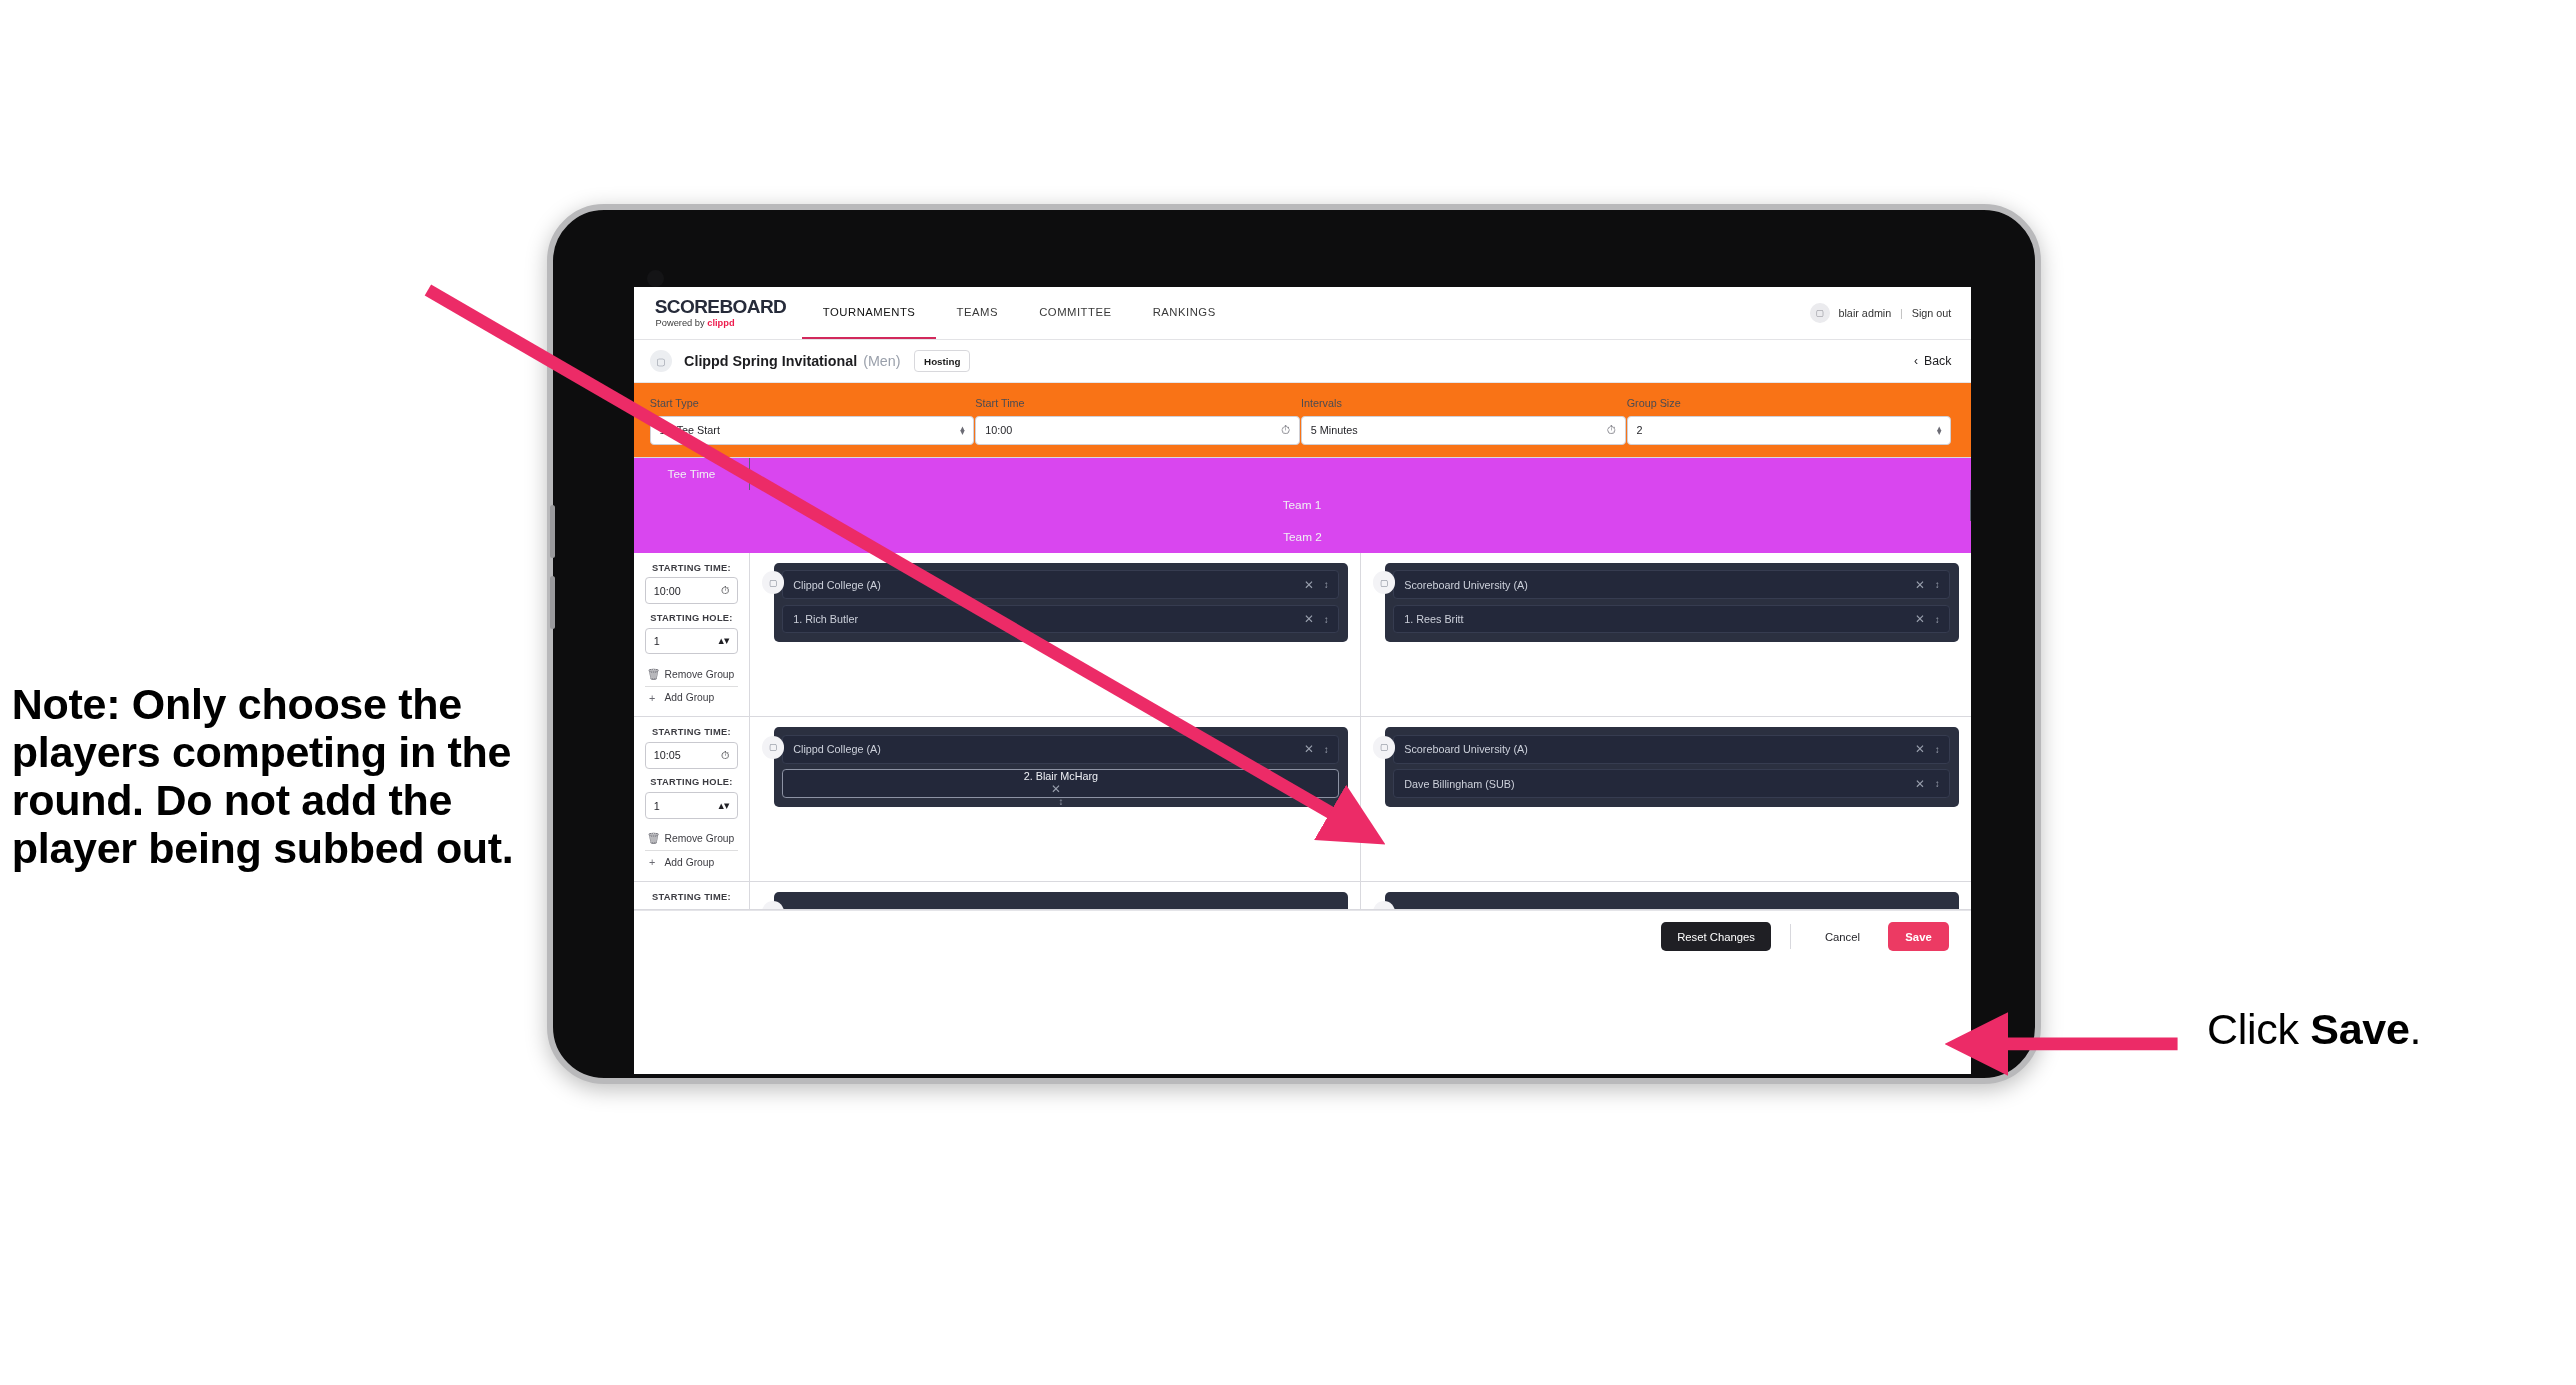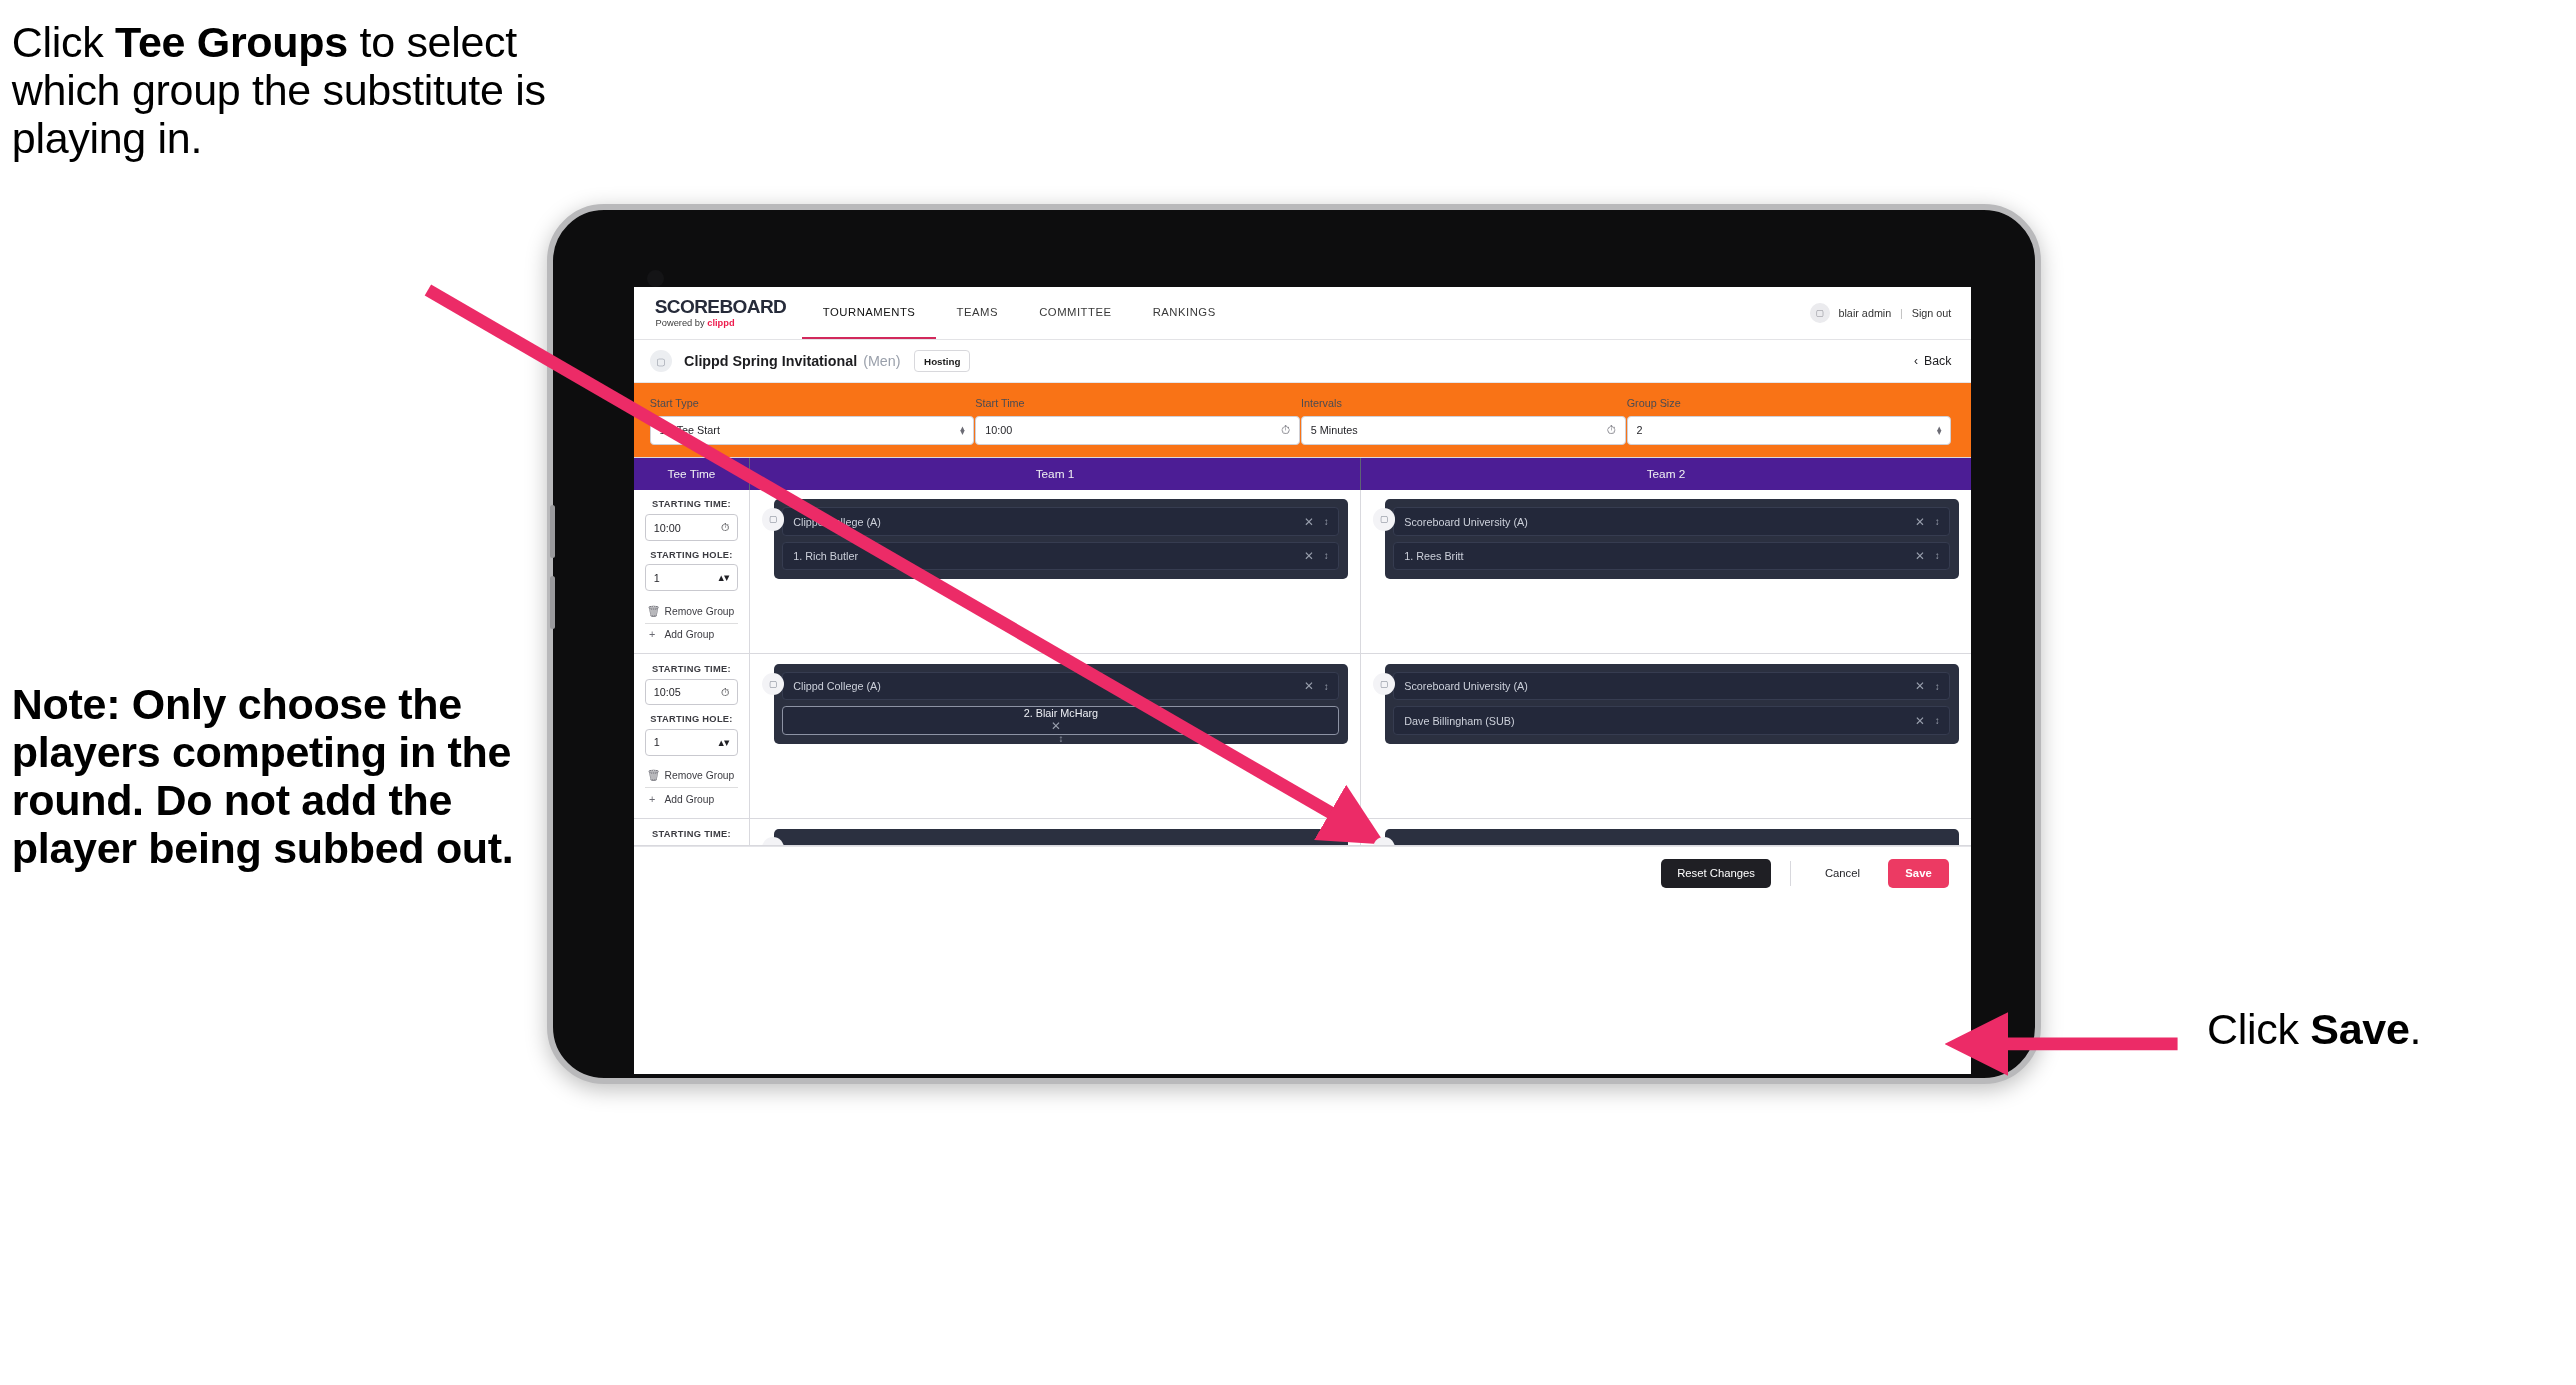--- a/index.html
+++ b/index.html
@@ -107,21 +107,21 @@
   .ctl {
     height:29.5px; border:1px solid #cfcfd5; border-radius:3.9px; background:#fff;
     display:flex; align-items:center; padding:0 8.8px; font-size:10.8px; color:#1f1f24;
   }
   .ctl .val { flex:1; }
   .ctl .gly { color:#6c6c75; font-size:11.8px; line-height:1; }
   .ctl .spin { display:flex; flex-direction:column; line-height:.55; font-size:8.8px; color:#6c6c75; }
 
   
   .gridwrap { border-top:1px solid #d9d9de; }
-  .ghead { display:flex; background:#4c1d95; }
+  .ghead { display:flex; background:#d946ef;flex-direction:column; }
   .ghead .cell {
     color:#f0f1f3; font-size:11.8px; text-align:center; padding:8.8px 0;
     border-right:1px solid #5d6474;
   }
   .ghead .cell:last-child { border-right:none; }
   .col-tee { width:116px; flex:none; }
   .col-team { flex:1; }
 
   .grow { display:flex; border-bottom:1px solid #d9d9de; background:#fff; }
   .grow .col-tee {
@@ -176,23 +176,20 @@
   .btn-reset { background:#1f1f24; color:#fff; padding:8.8px 15.7px; font-weight:500; }
   .vdiv { width:1px; height:25.6px; background:#d8d8dd; margin:0 19.7px; }
   .btn-cancel { background:transparent; color:#1f1f24; padding:8.8px 13.8px; }
   .btn-save { background:#ec3a63; color:#fff; padding:8.8px 17.7px; font-weight:600; margin-left:13.8px; }
 </style>
 </head>
 <body>
 
 <div class="stage">
 
-  <div class="anno" id="anno-tee-groups">
-    <span>Click </span><b>Tee Groups</b><span> to select which group the substitute is playing in.</span>
-  </div>
 
   <div class="anno" id="anno-note">Note: Only choose the players competing in the round. Do not add the player being subbed out.</div>
 
   <div class="anno" id="anno-save">
     <span>Click </span><b>Save</b><span>.</span>
   </div>
 
   <div class="tablet">
     <div class="side-btn" style="top:295px; height:53px;"></div>
     <div class="side-btn" style="top:366px; height:53px;"></div>

